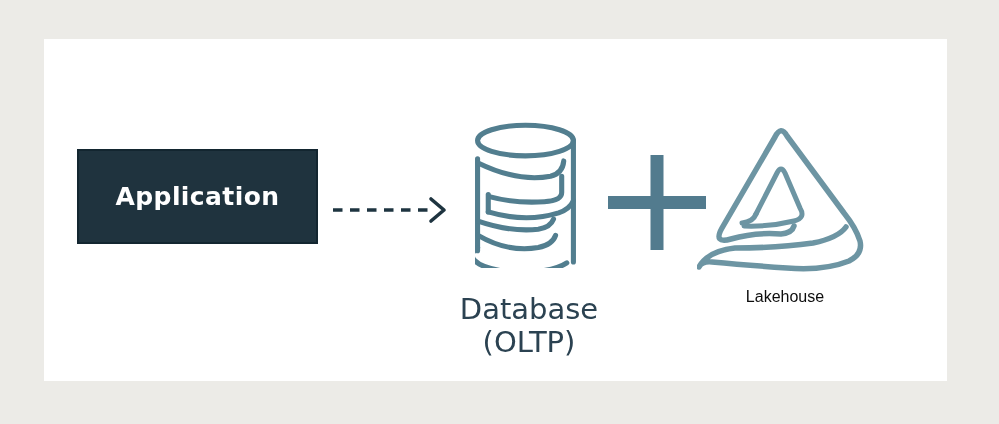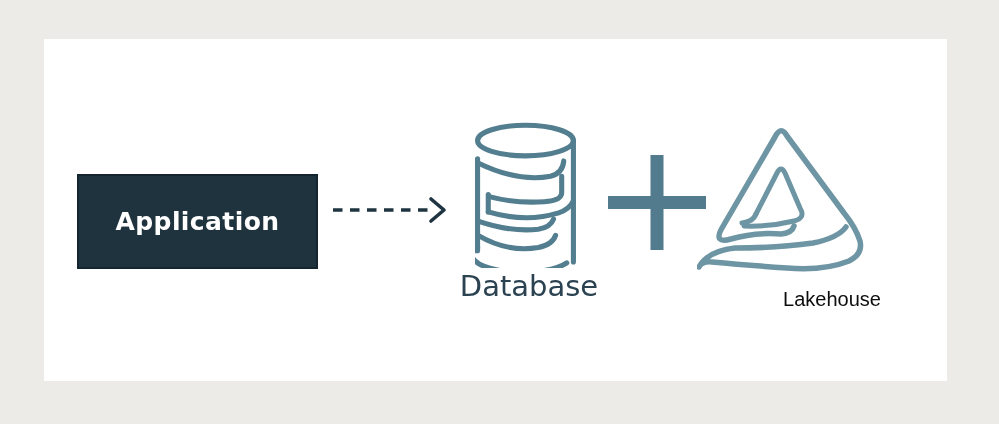--- a/index.html
+++ b/index.html
@@ -26,45 +26,45 @@
     background:var(--page_bg);
     overflow:hidden;
   }
   .panel{
     position:absolute;
     left:44px;top:39px;width:903px;height:342px;
     background:var(--panel_bg);
   }
   .app-box{
     position:absolute;
-    left:77px;top:174px;width:241px;height:95px;
+    left:77px;top:149px;width:241px;height:95px;
     box-sizing:border-box;
     background:var(--app_box_bg);
     border:2px solid var(--app_box_border);
     display:flex;align-items:center;justify-content:center;text-align:right;
   }
   .app-box .label{
     color:var(--app_text);
     font-size:25px;font-weight:bold;letter-spacing:.4px;
     font-family:"DejaVu Sans",sans-serif;
   }
   .arrow-svg{position:absolute;left:329px;top:194px;color:var(--arrow);}
   .db-icon-svg{position:absolute;left:475px;top:113px;color:var(--db_icon_stroke);}
   .plus-svg{position:absolute;left:608px;top:155px;color:var(--plus);}
   .lh-icon-svg{position:absolute;left:697px;top:116px;color:var(--lakehouse_icon_stroke);}
   .db-caption{
-    position:absolute;left:429px;top:270px;width:200px;
+    position:absolute;left:429px;top:293px;width:200px;
     text-align:center;color:var(--db_label);
     font-size:29px;font-weight:500;line-height:1.13;
     font-family:"DejaVu Sans",sans-serif;
   }
   .lh-caption{
-    position:absolute;left:732px;top:287px;width:200px;
+    position:absolute;left:685px;top:287px;width:200px;
     text-align:center;color:var(--lakehouse_label);
-    font-size:20px;font-weight:400;line-height:1.28;
+    font-size:16px;font-weight:400;line-height:1.28;
     font-family:"Liberation Sans",sans-serif;
   }
   svg{display:block;}
 </style>
 </head>
 <body>
 
 <div class="stage">
 
   <div class="panel"></div>
@@ -86,20 +86,21 @@
     <path d="M3 49 Q42 68 74 62 Q86 59 87 47"></path>
     <path d="M85 62 V78 Q85 86 68 87 Q40 89 14 82"></path>
     <path d="M13 80 V97"></path>
     <path d="M13 97 Q50 108 82 98 Q93 94 96.5 86"></path>
     <path d="M3 106 Q35 117 62 114 Q74 112 77 104"></path>
     <path d="M3 120 Q32 137 62 132 Q76 129 79 120"></path>
   </svg>
 
   <div class="db-caption">
     <div>Database</div>
+    <div>(OLTP)</div>
   </div>
 
   <svg class="plus-svg" width="98" height="95" viewBox="0 0 98 95" aria-label="+">
     <path d="M42.5 0 H55.5 V41 H98 V54 H55.5 V95 H42.5 V54 H0 V41 H42.5 Z" fill="currentColor"></path>
   </svg>
 
   <svg class="lh-icon-svg" width="172" height="158" viewBox="0 0 172 158" fill="none" stroke="currentColor" stroke-width="5.5" stroke-linecap="round" stroke-linejoin="round">
     <path d="M97 110 Q95 117 84 118 Q58 116 34 123 Q16 128 25 112 L78 21 Q84 9 90 20 L147 97 Q159 112 163 125 Q166 138 152 145 Q127 155 90 152 Q48 149 15 146 Q5 145 2 151 Q11 135 38 132 Q80 132 116 127 Q141 122 149 111"></path>
     <path stroke-width="5" d="M59 98 L80 57 Q84 49 88 57 L103 92 Q109 102 97 105 Q72 111 47 110"></path>
     <path stroke-width="5" d="M59 98 Q56 106 45 107"></path>

